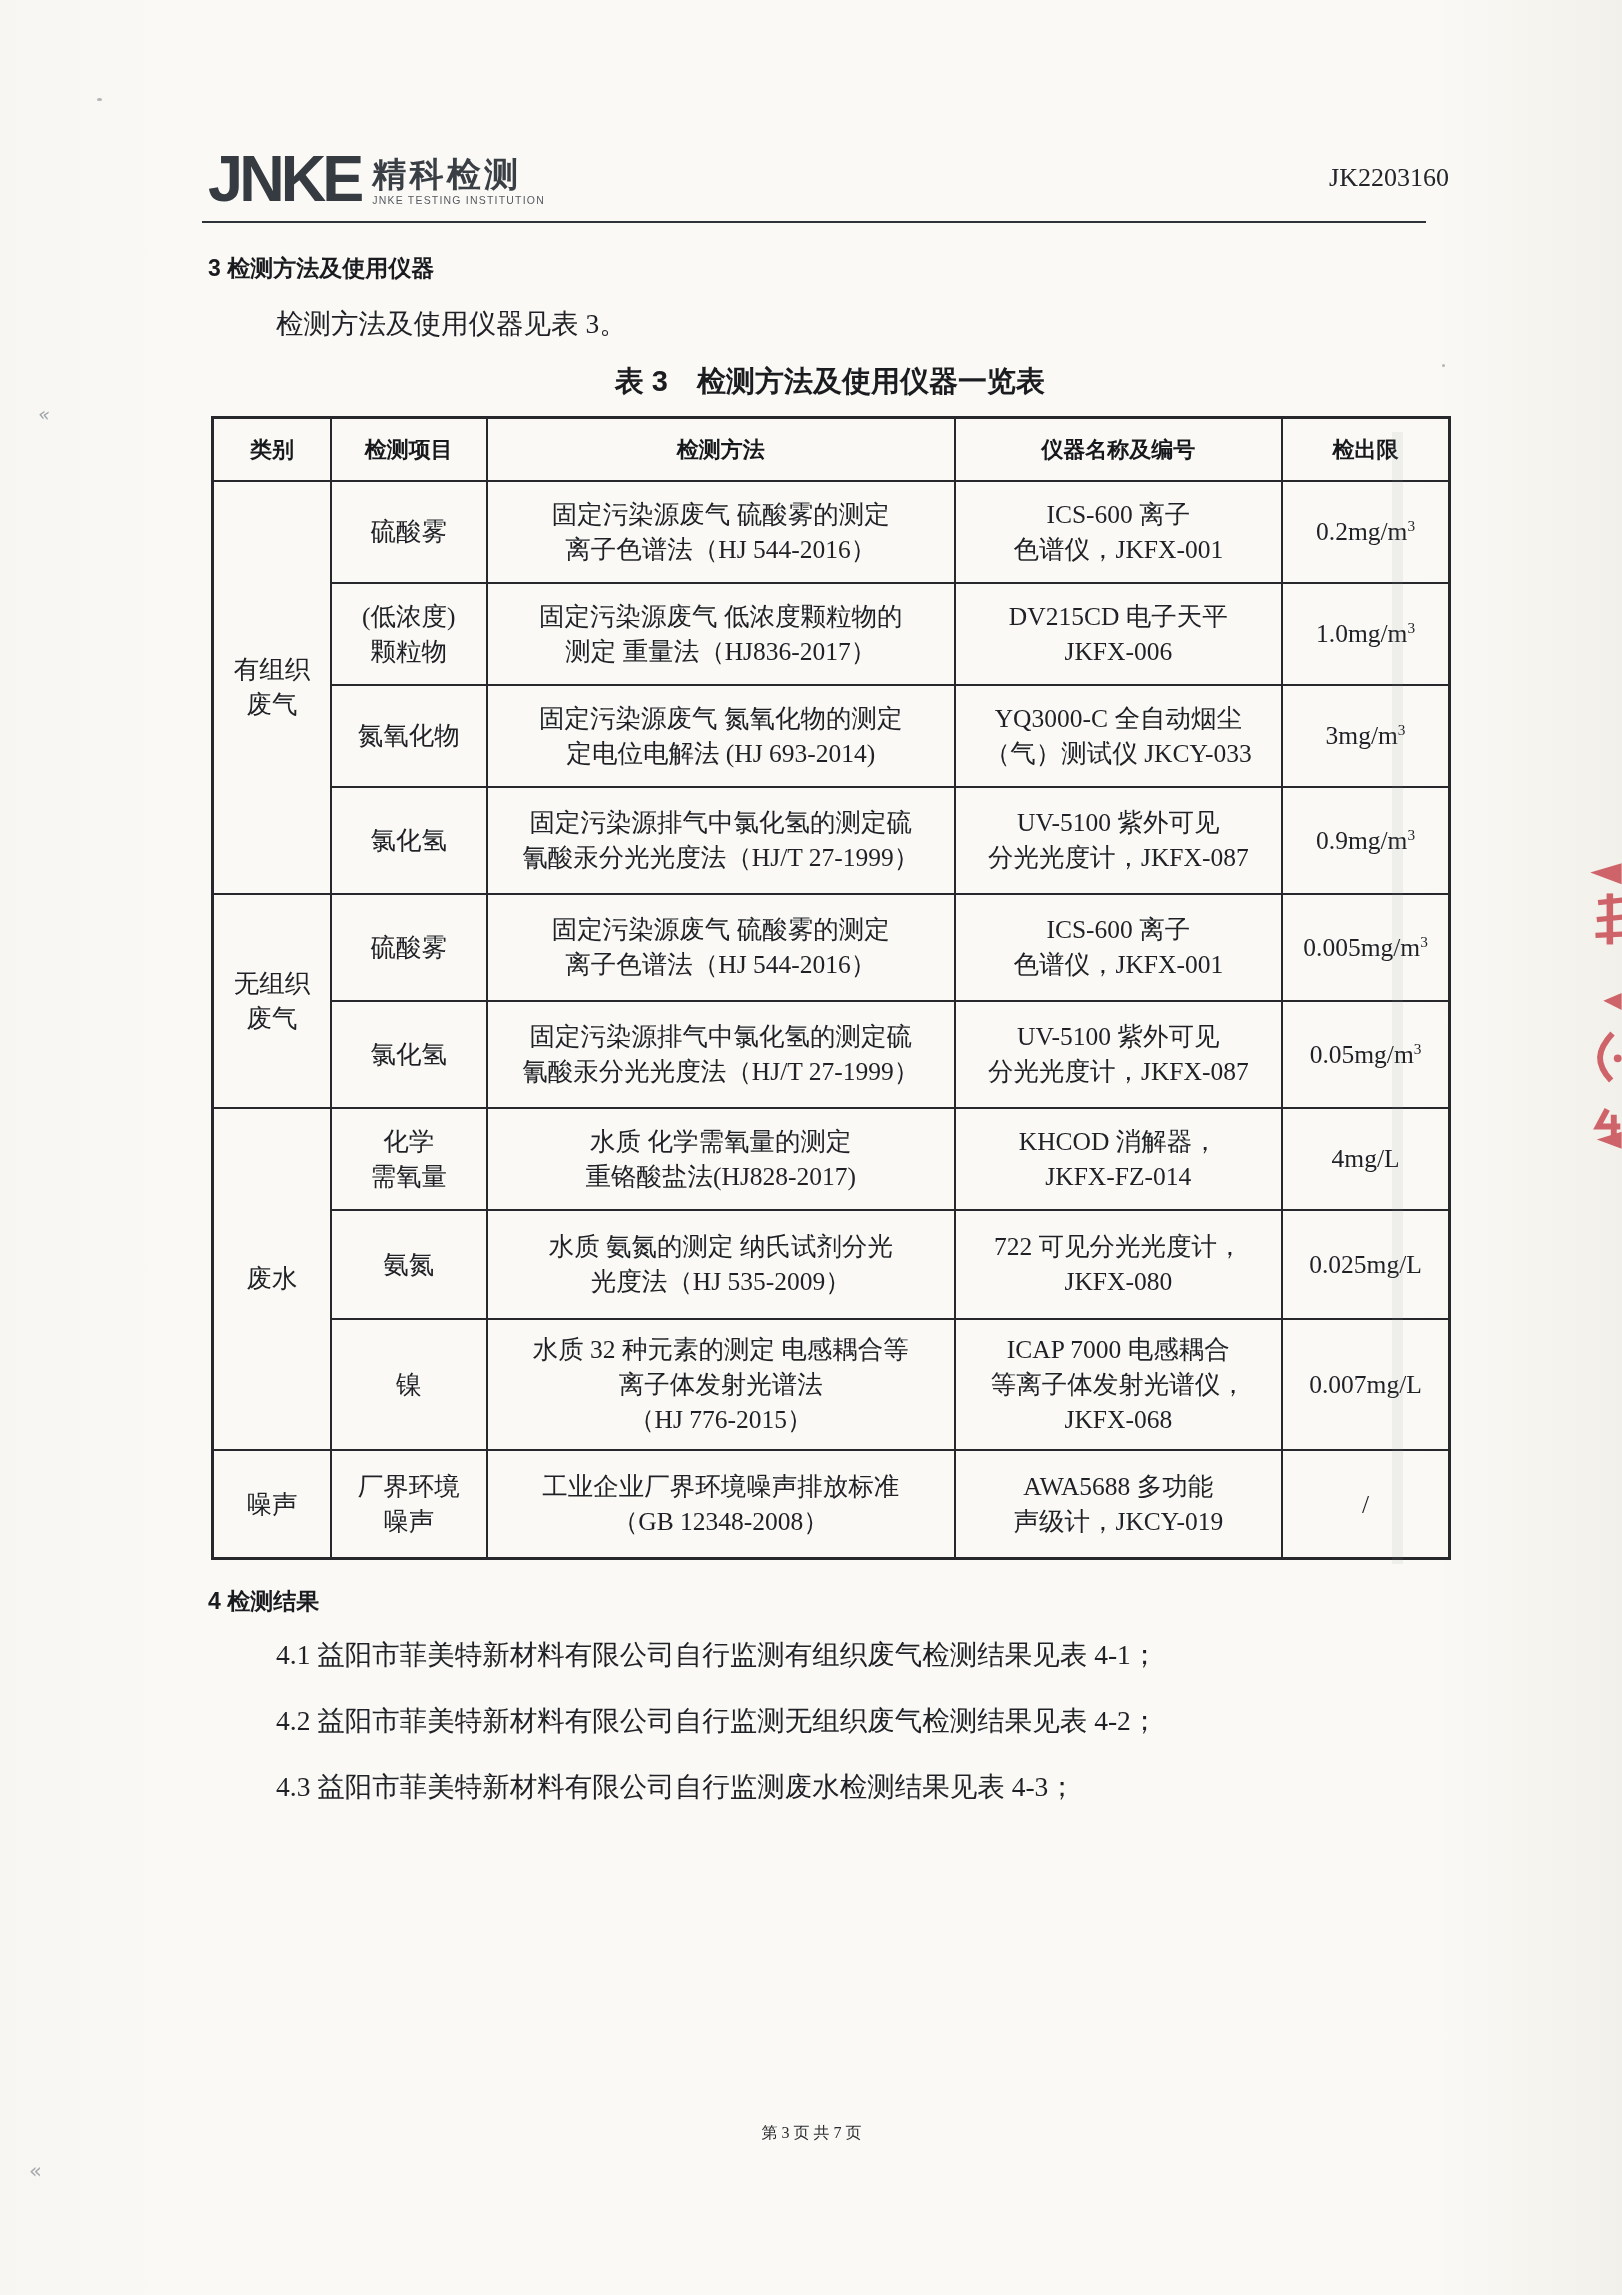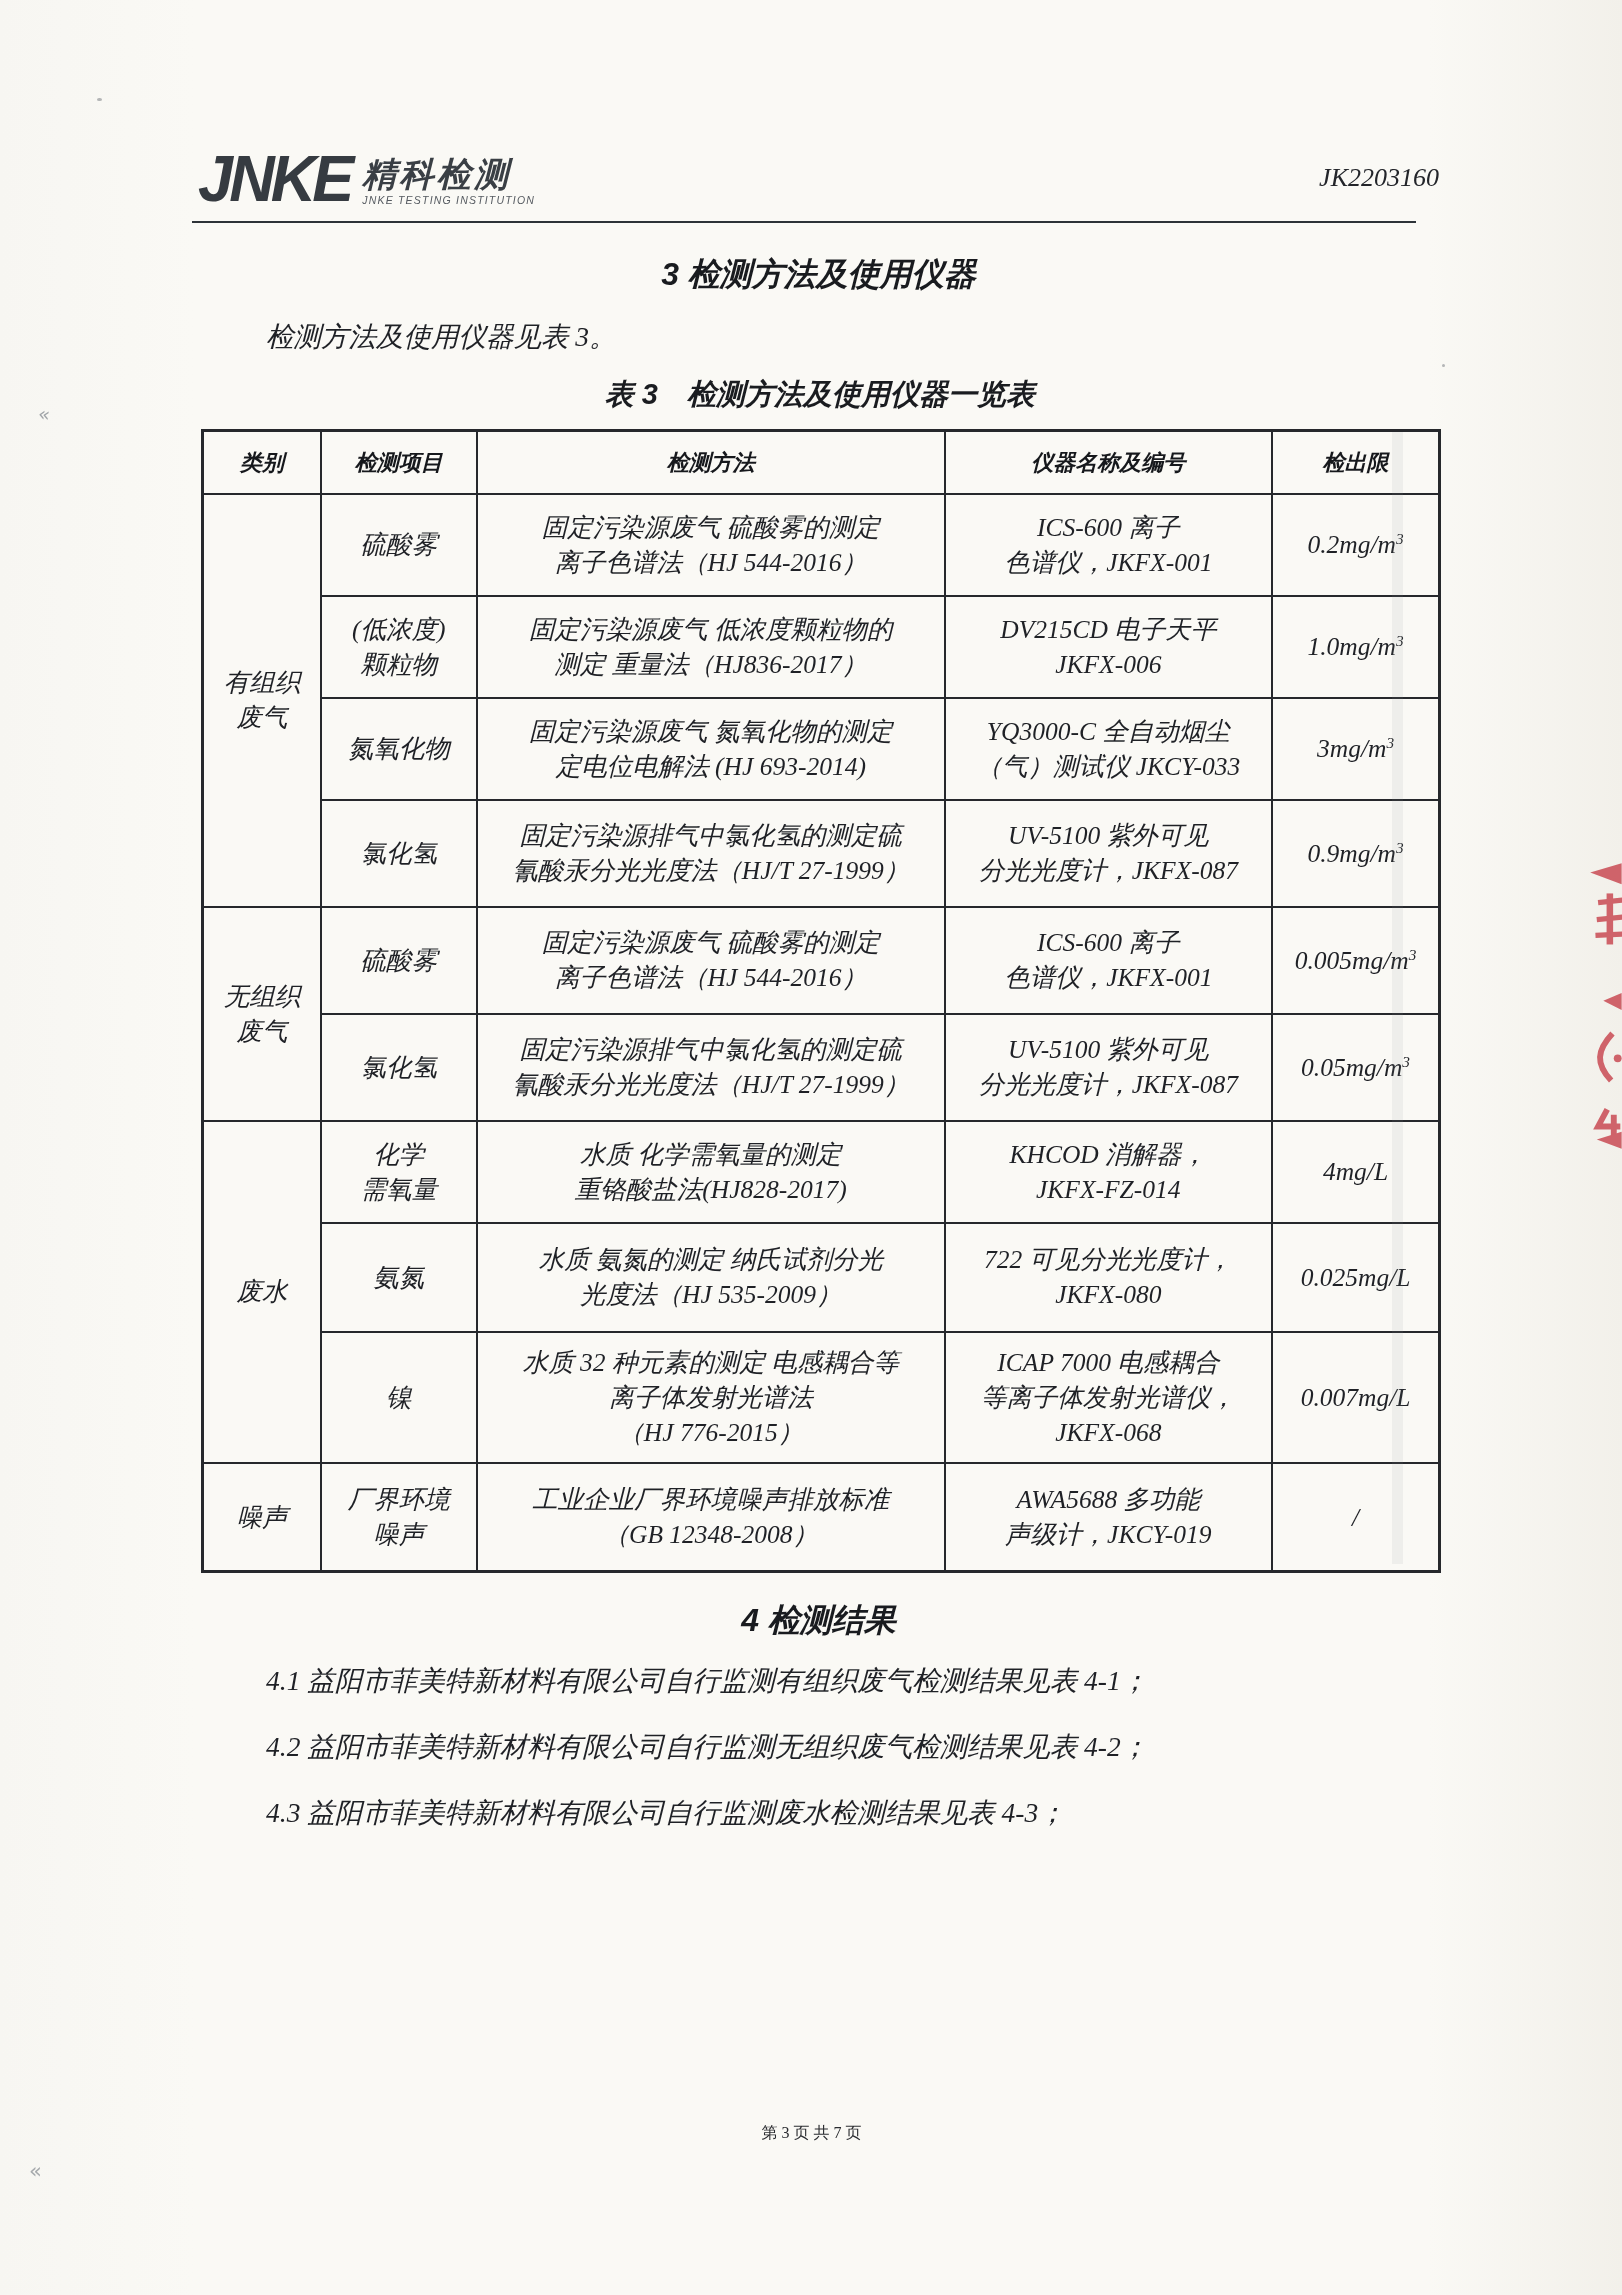--- a/index.html
+++ b/index.html
@@ -2,37 +2,37 @@
 <html style="font-size:10.5px"><head>
 <meta charset="utf-8">
 <style>
   * { margin:0; padding:0; box-sizing:border-box; }
   html,body { background:#d8d8d8; }
   .page {
     position:relative; width:1623px; height:2295px;
     background:linear-gradient(90deg,#f7f6f2 0%, #faf9f5 12%, #faf9f5 88%, #f2f0ea 100%);
     color:#1f2126; font-family:"Liberation Serif", serif; overflow:hidden;
   }
-  .doc { position:absolute; top:154px; left:198px; width:1241px;font-style:italic; }
+  .doc { position:absolute; top:154px; left:208px; width:1241px; }
 
   
   .header { display:flex; justify-content:space-between; align-items:flex-start; height:60px; }
   .logo { display:flex; align-items:flex-start; gap:11.8px; }
   .logo-word {
     font-family:"Liberation Sans",sans-serif; font-weight:700; font-size:63px; line-height:51px;
     letter-spacing:-3.9px; color:#363b41; transform:scaleY(1.02);
   }
   .logo-right { padding-top:2.6px; }
   .logo-cn { font-family:"Liberation Sans",sans-serif; font-weight:700; font-size:34px; line-height:34px; letter-spacing:3.3px; color:#3a3f45; }
   .logo-en { font-family:"Liberation Sans",sans-serif; font-size:10.5px; letter-spacing:1.2px; color:#555a60; margin-top:3.9px; }
   .doc-number { font-size:26px; padding-top:9.2px; color:#23252a; }
   .rule { margin-top:6.5px; margin-left:-6.5px; width:1224px; height:2.6px; background:#2d3338; }
 
   
-  .h-sec { margin-top:30px; font-family:"Liberation Sans",sans-serif; font-weight:700; font-size:32px; color:#191b1f;text-align:center; }
+  .h-sec { margin-top:30px; font-family:"Liberation Sans",sans-serif; font-weight:700; font-size:23px; color:#191b1f; }
   .intro { margin-top:22px; margin-left:68px; font-size:27.5px; }
   .table-title { margin-top:20px; width:1237px; margin-left:3.3px; text-align:center;
     font-family:"Liberation Sans",sans-serif; font-weight:700; font-size:29px; color:#1a1c20; }
 
   
   table.methods { margin-top:14.4px; margin-left:3.3px; width:1237px; border-collapse:collapse;
     border:3.3px solid #26282c; border-top-width:3.9px; border-bottom-width:3.9px; table-layout:fixed; }
   table.methods th, table.methods td {
     border:2px solid #26282c; text-align:center; vertical-align:middle;
     white-space:pre-line; padding:6.5px 5.2px;

